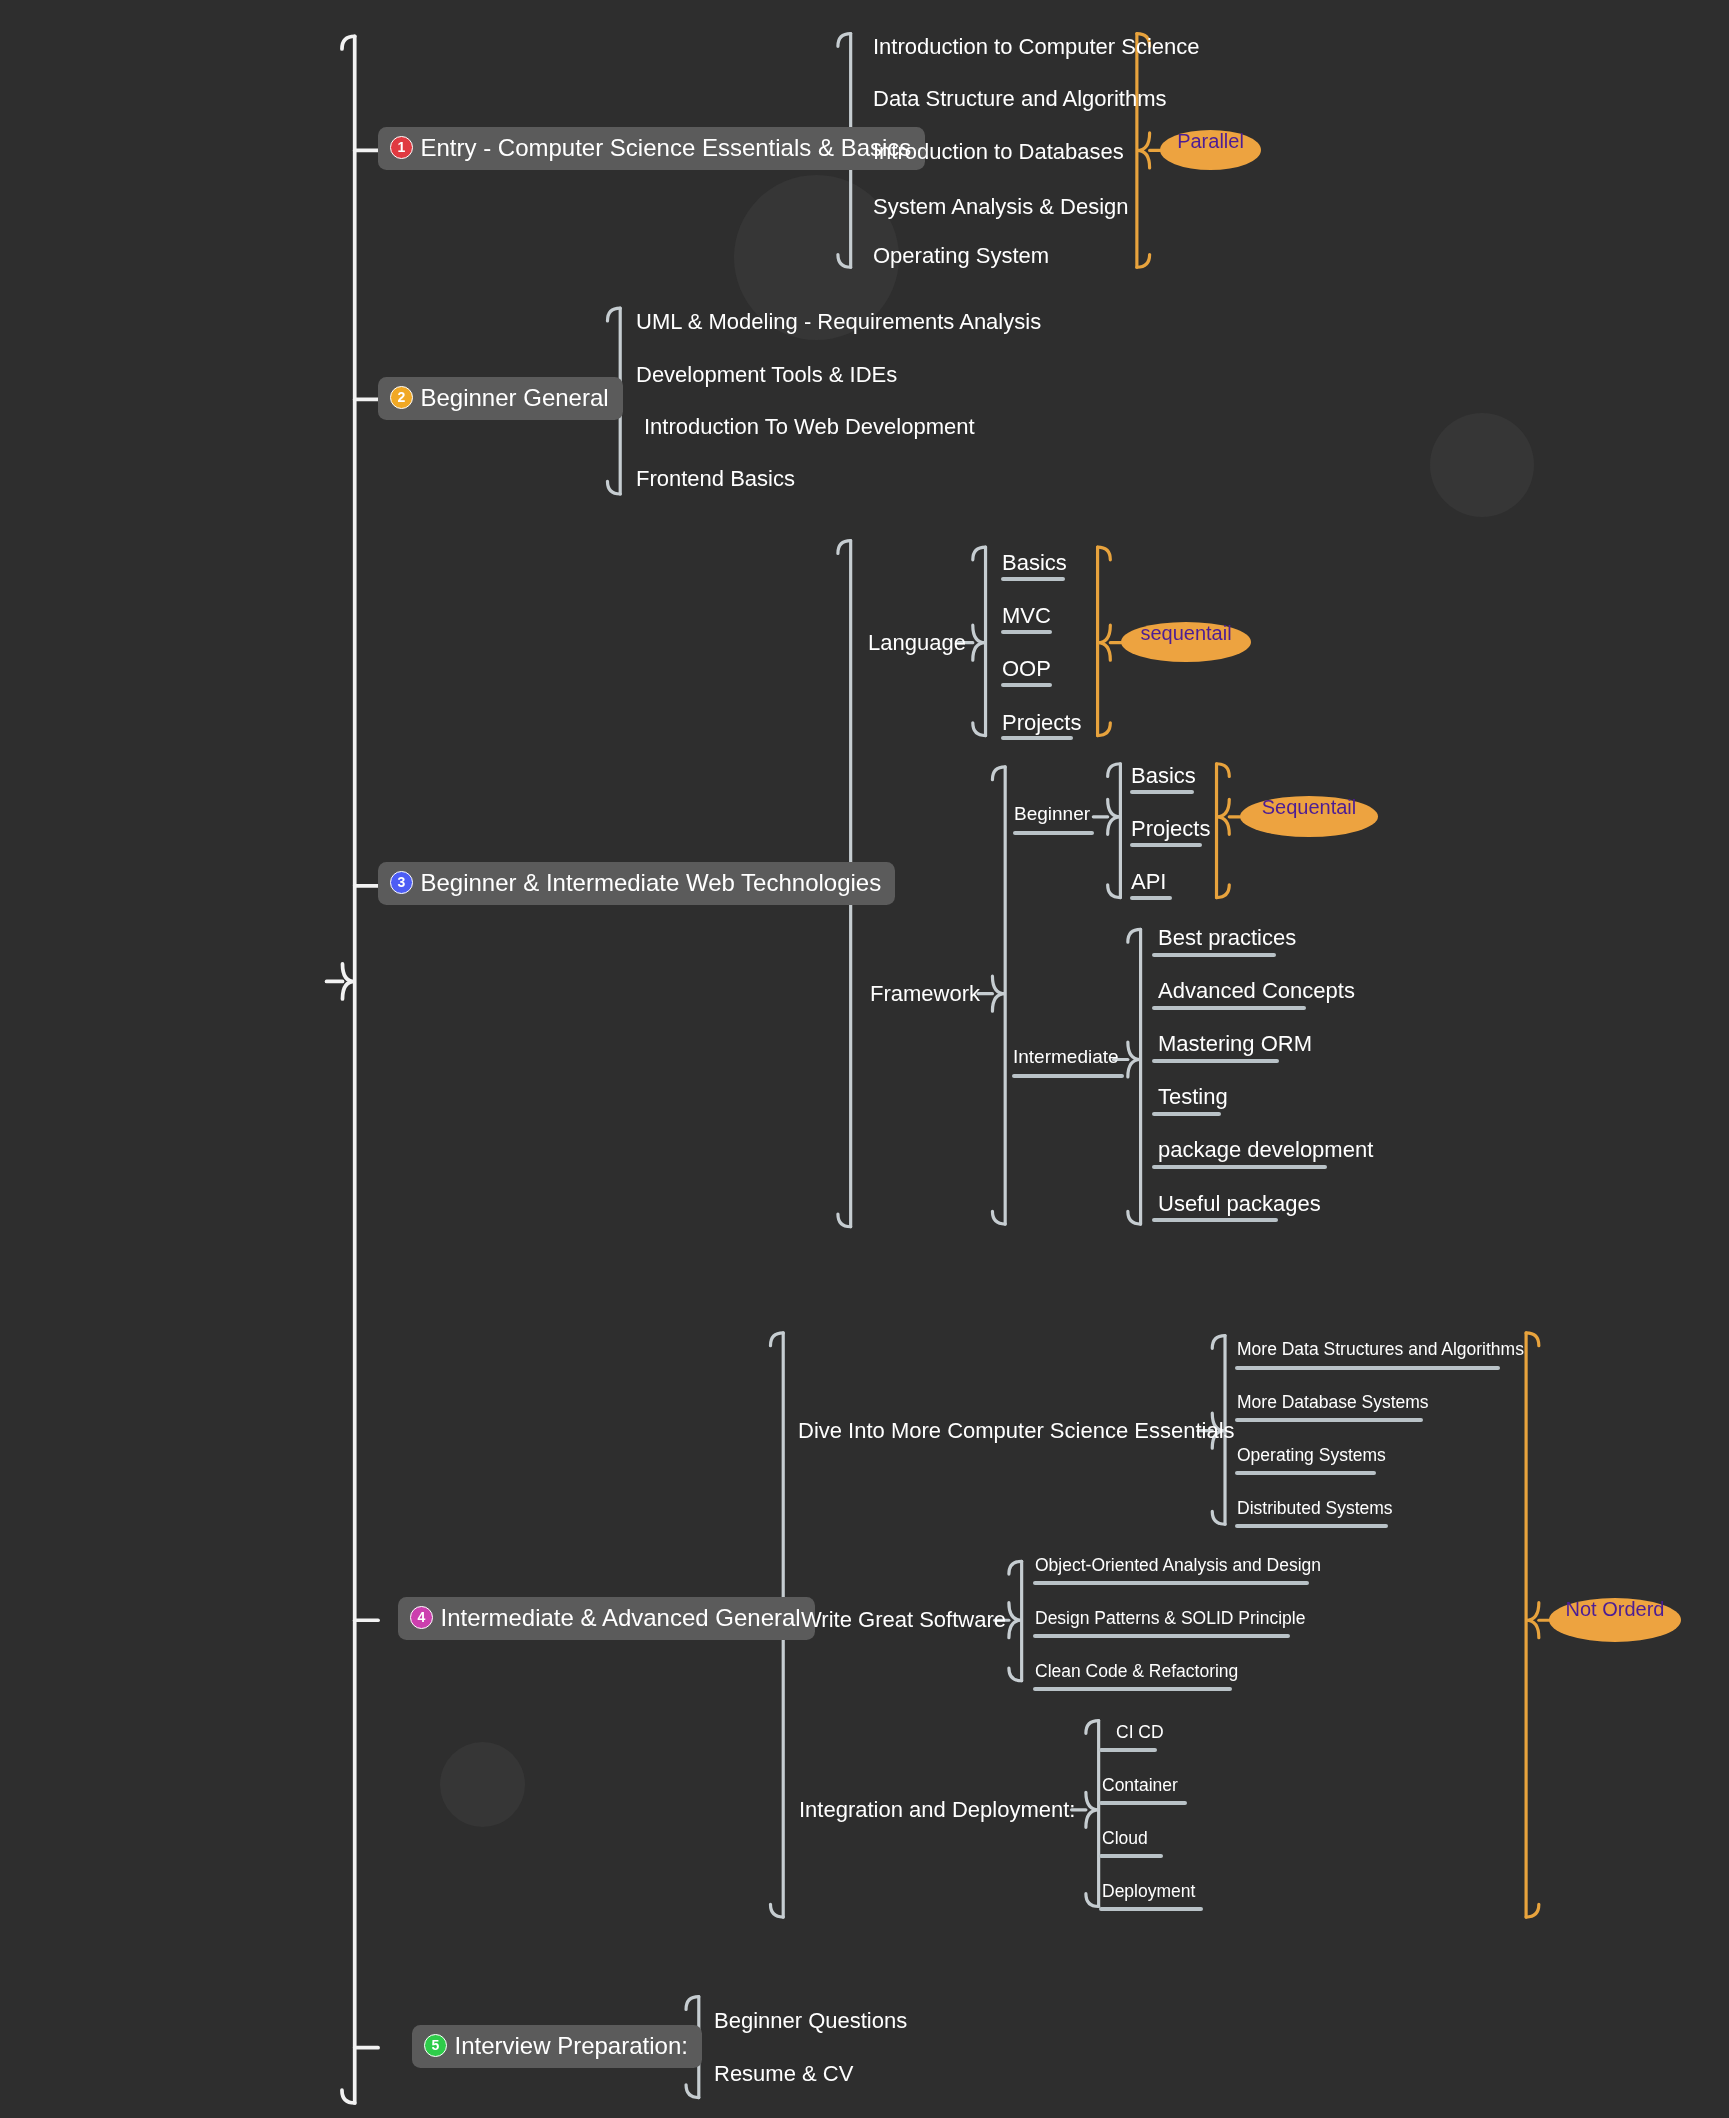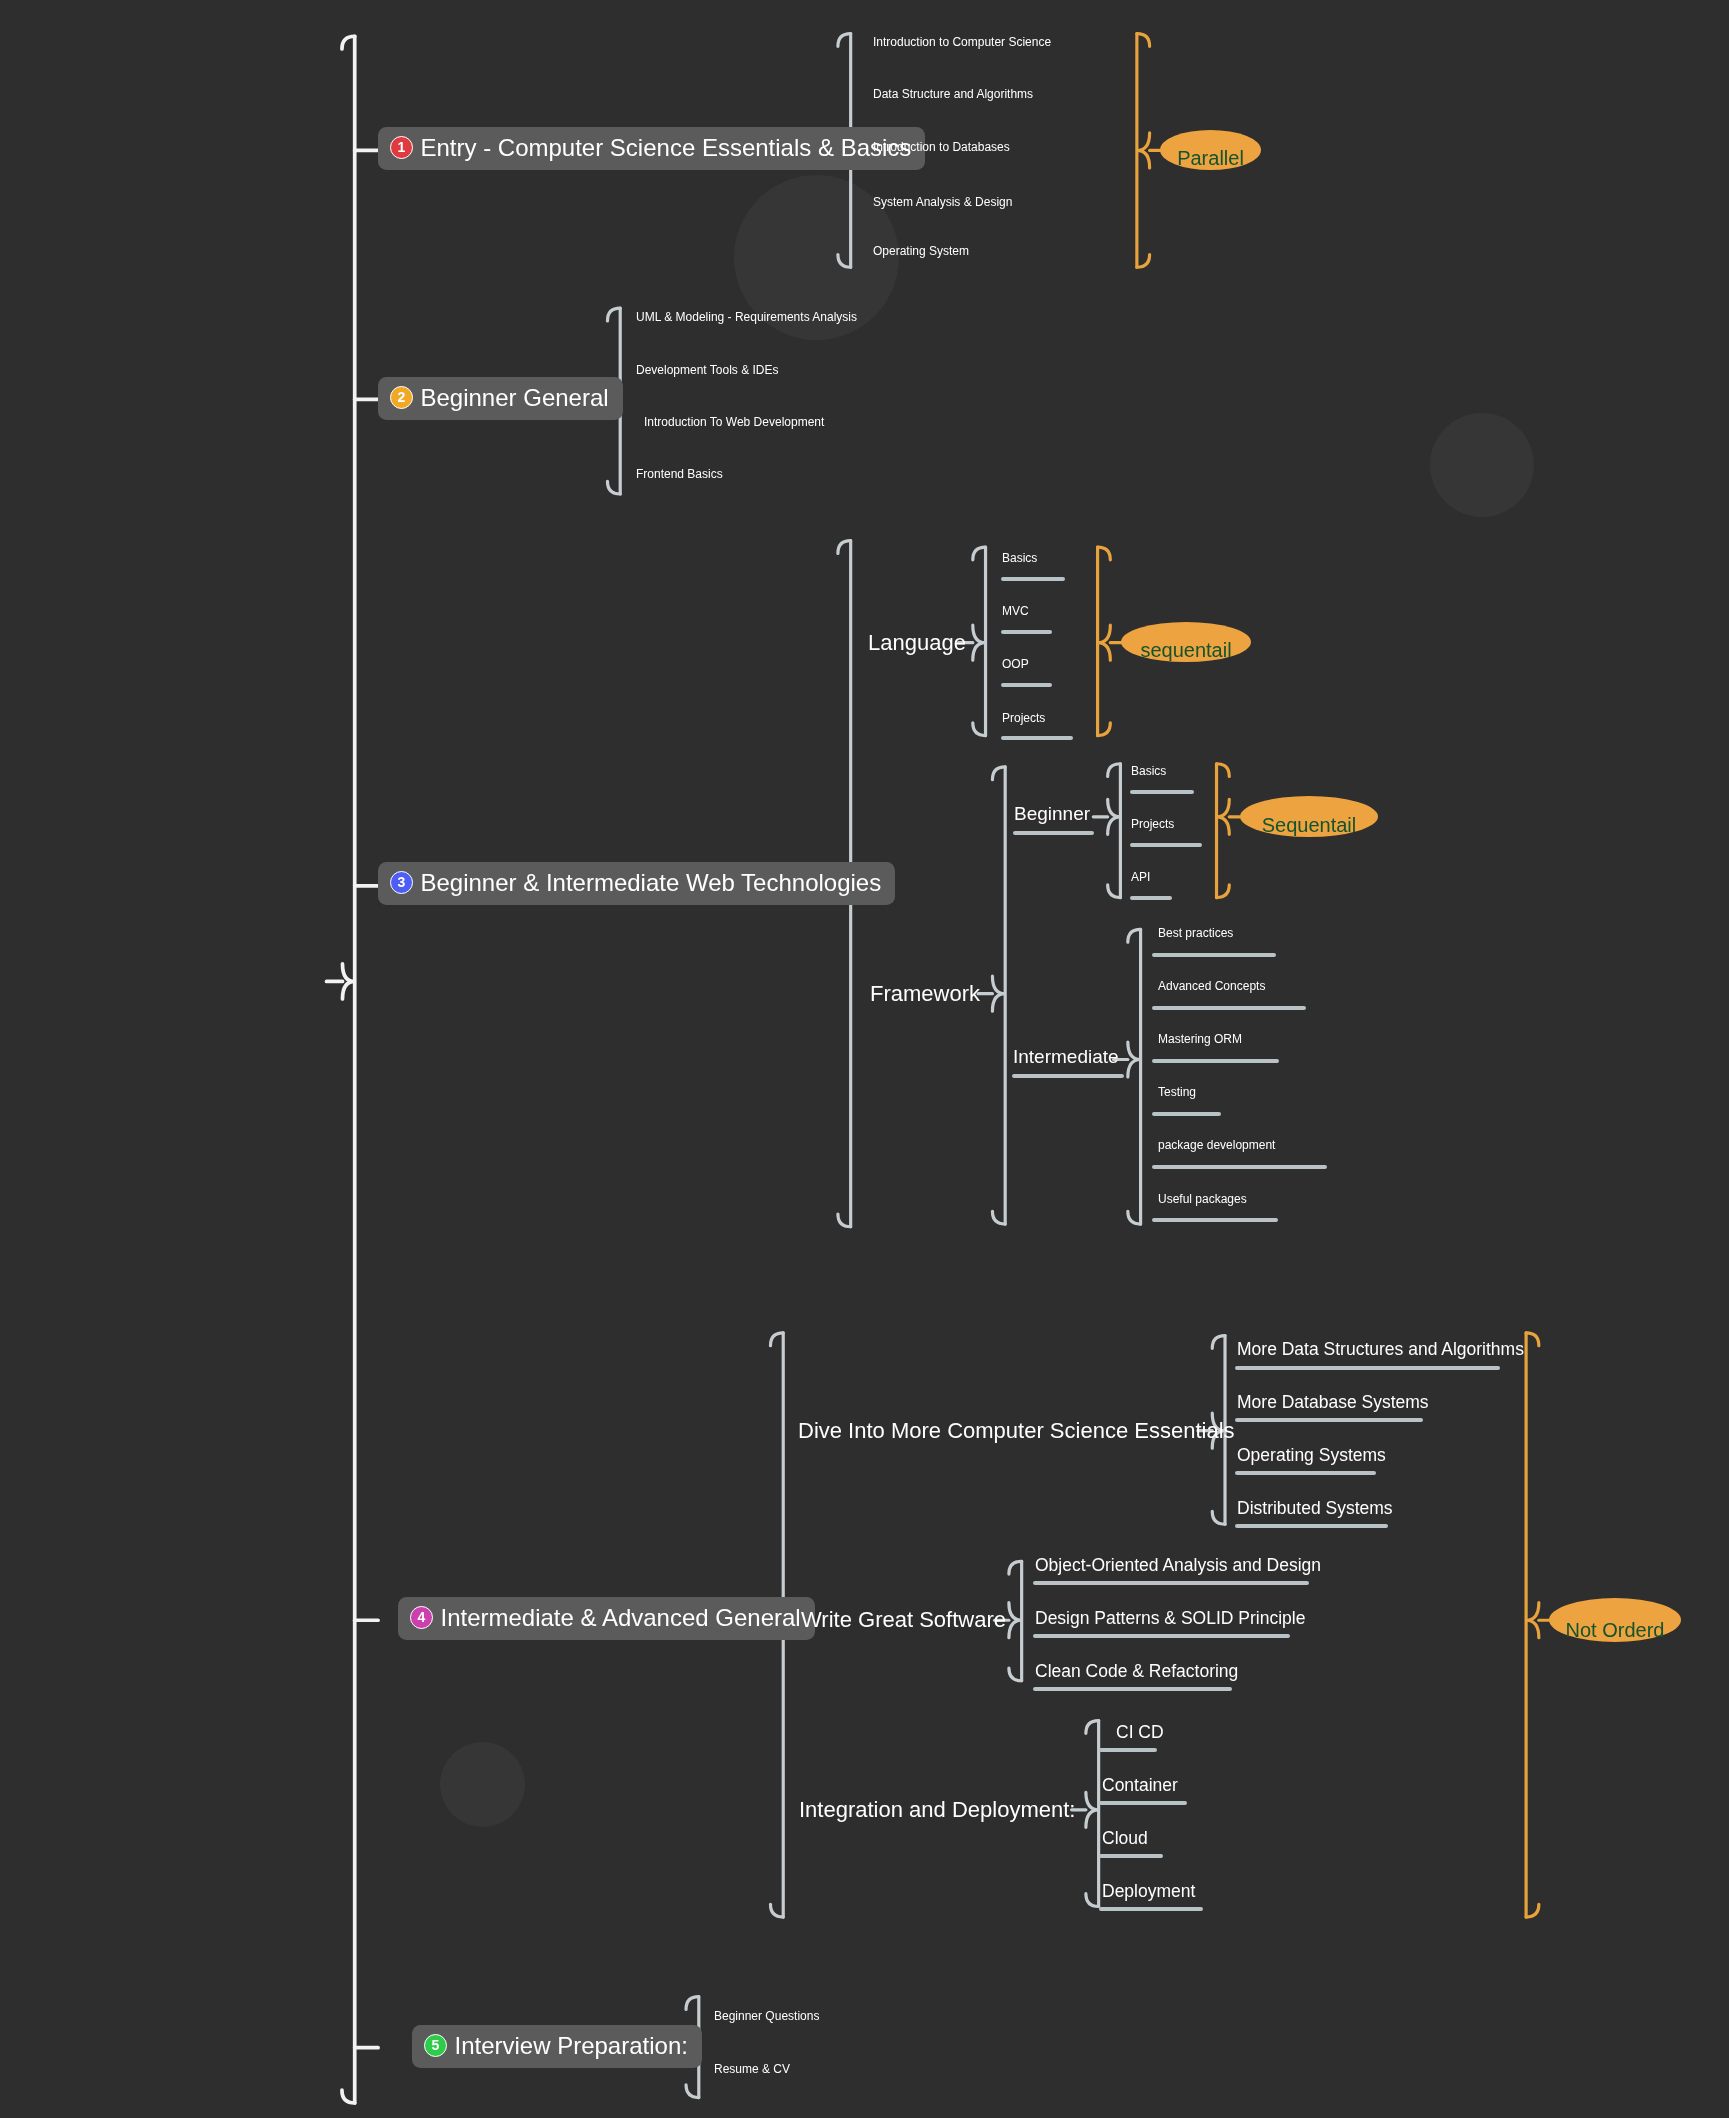--- a/index.html
+++ b/index.html
@@ -55,36 +55,36 @@
     border:1.6px solid #ffffff;
     flex:0 0 auto;
   }
   .b1 { background:#e03a41; }
   .b2 { background:#f0a825; }
   .b3 { background:#4d5df5; }
   .b4 { background:#cc3fae; }
   .b5 { background:#2ecc4a; }
 
   .mid-label { font-size:22px; color:#fff; }
-  .leaf { font-size:12px; color:#fff; }
+  .leaf { font-size:22px; color:#fff; }
   .leaf-sm { font-size:17.5px; color:#fff; }
 
   .underline {
     position:absolute;
     height:3.7px;
     background:#b9c2c7;
     border-radius:2.1px;
   }
 
   .pill {
     position:absolute;
     background:#eda340;
-    color:#14532d;
+    color:#4c1d95;
     border-radius:50%;
-    display:flex; align-items:flex-end; justify-content:center;
+    display:flex; align-items:flex-start; justify-content:center;
     font-size:20px;
   }
 </style>
 </head>
 <body>
 
 <div id="canvas">
 
   <div class="deco-circle" style="left:734px;top:175px;width:165px;height:165px;"></div>
   <div class="deco-circle" style="left:1430px;top:413px;width:104px;height:104px;"></div>

